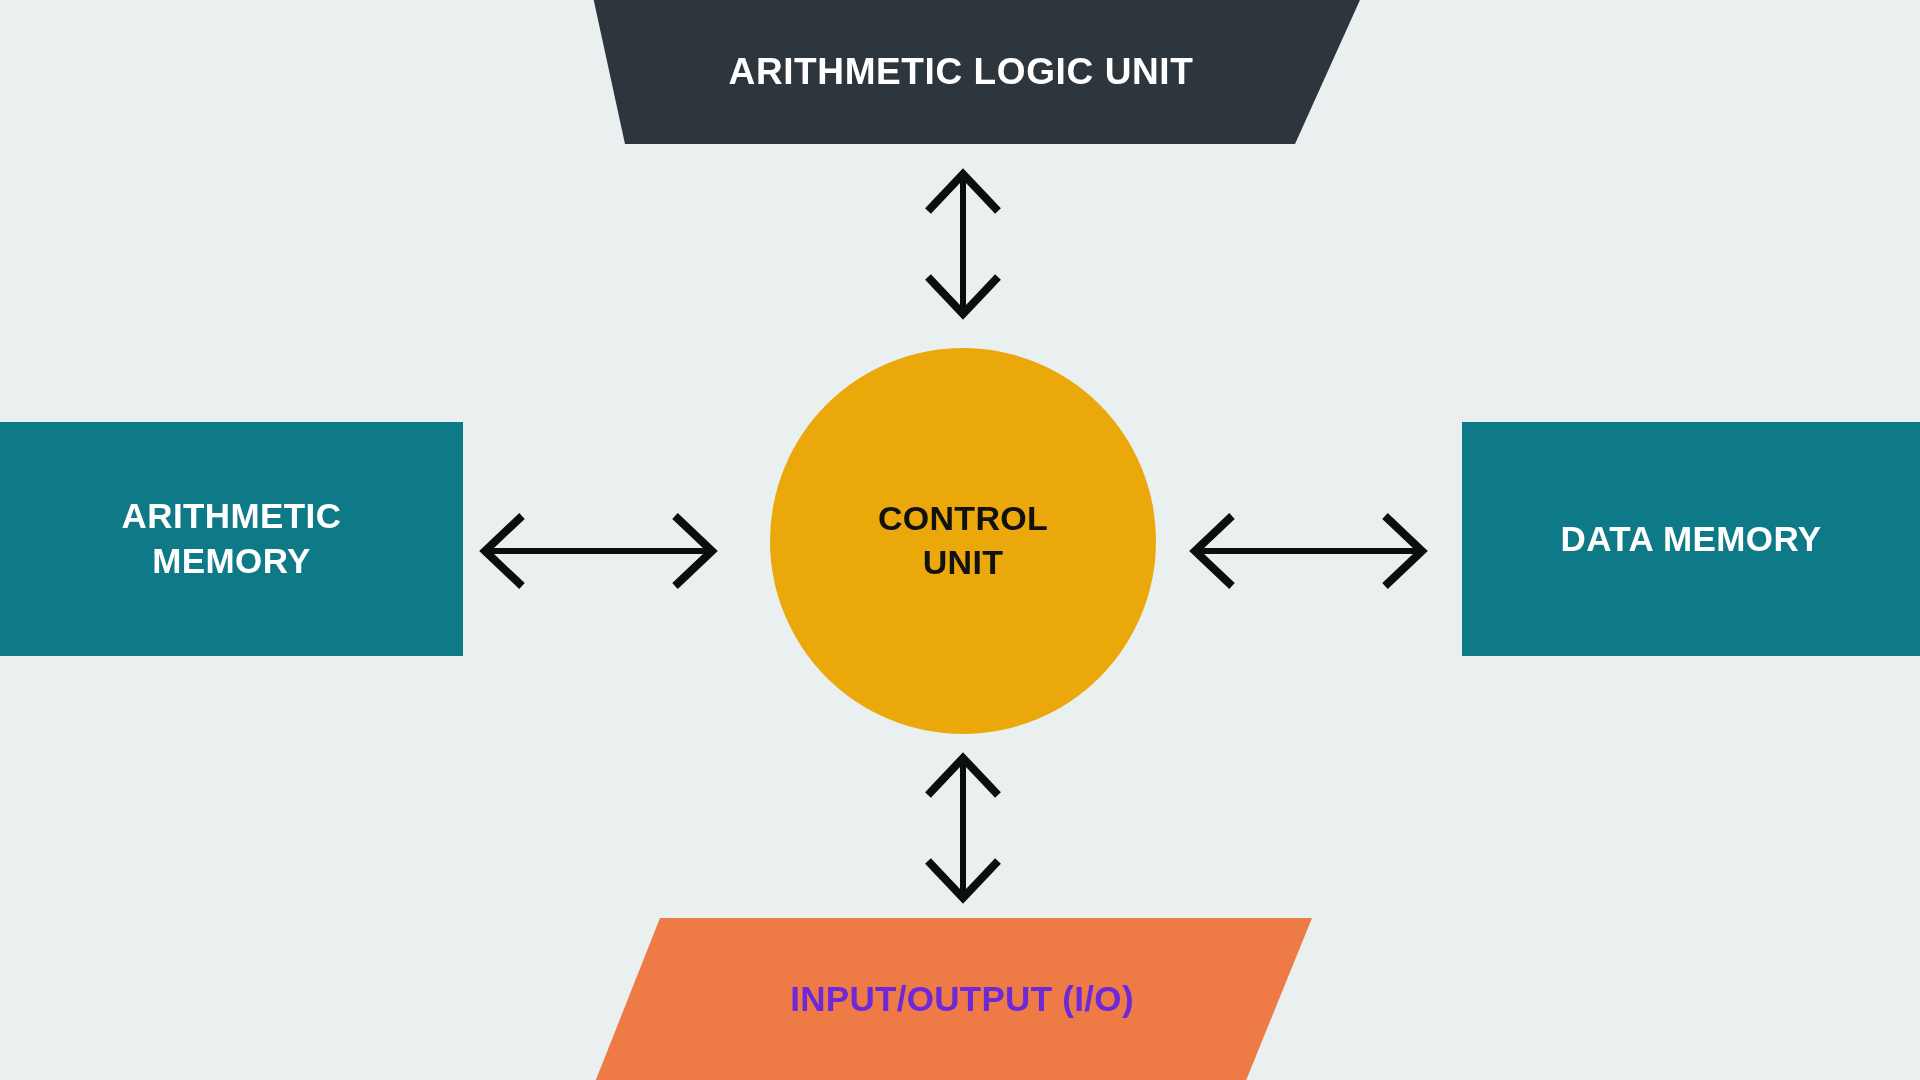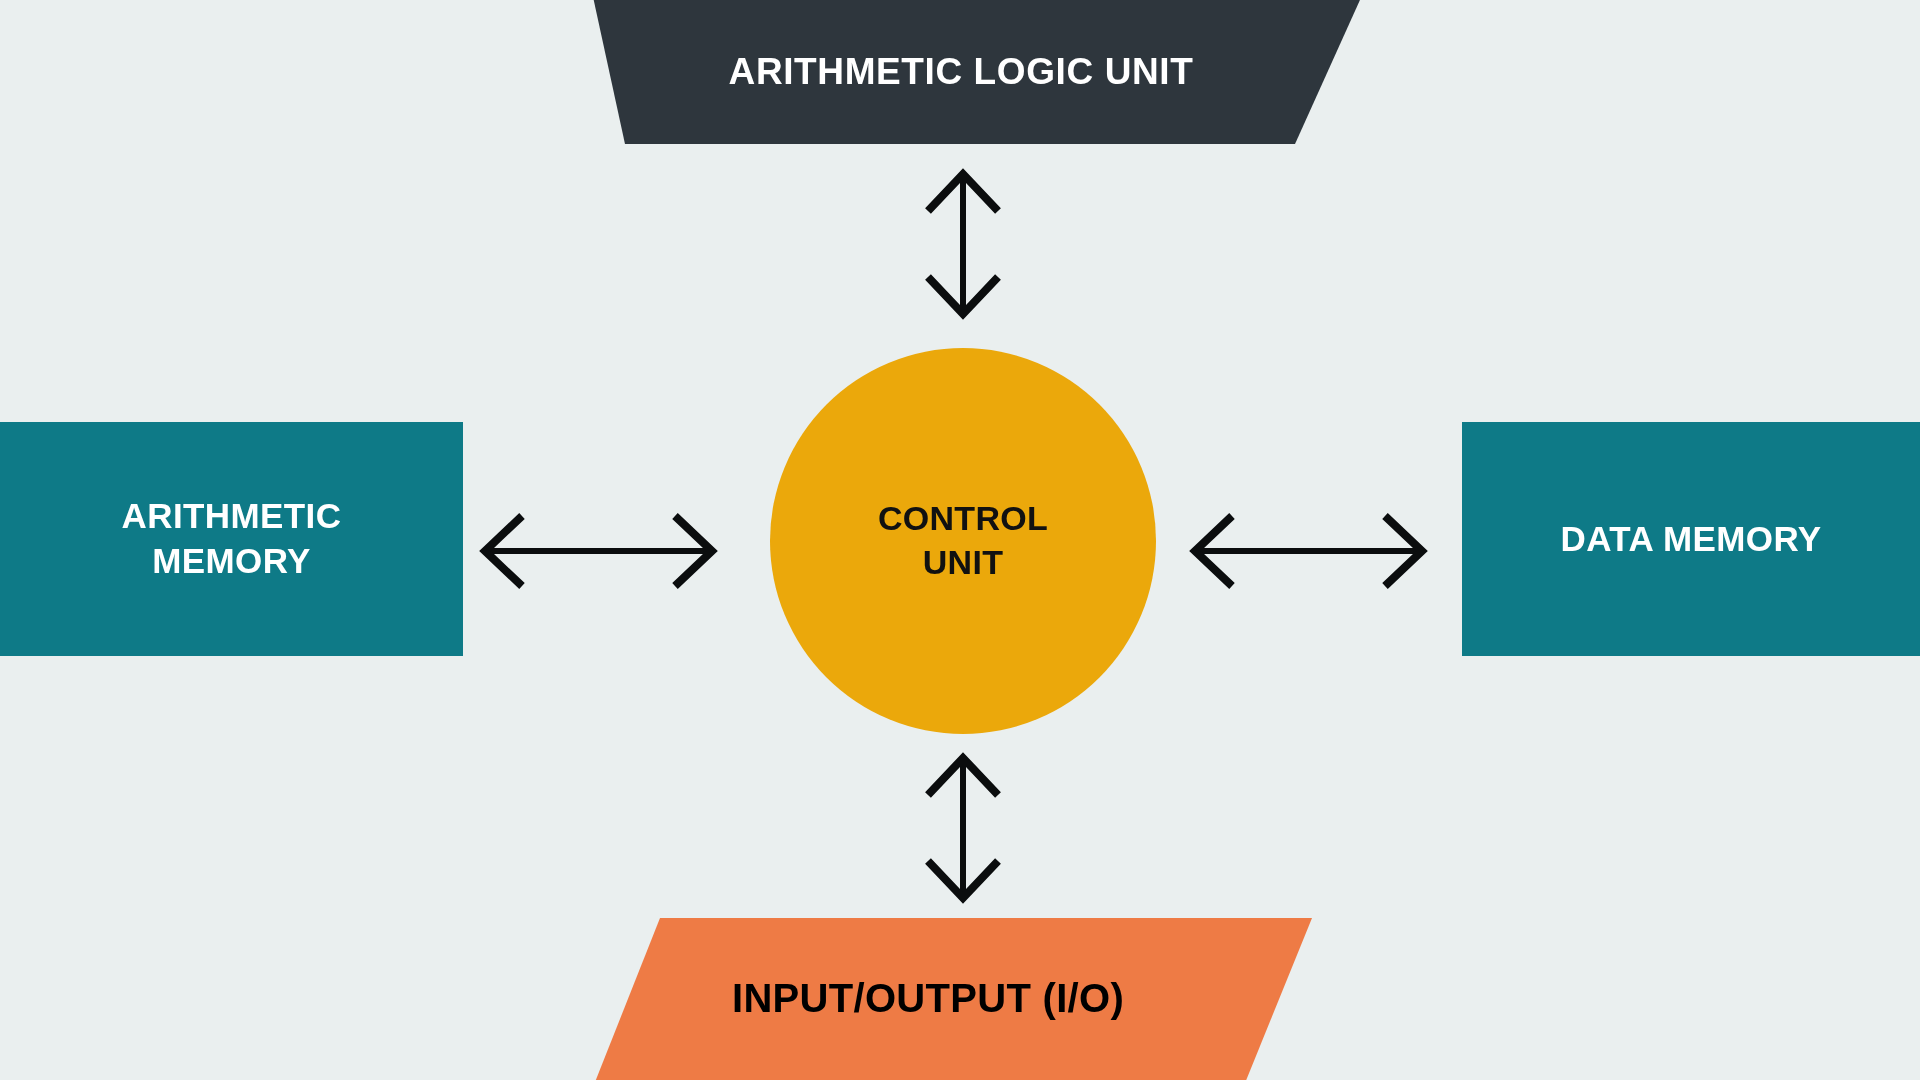--- a/index.html
+++ b/index.html
@@ -82,26 +82,26 @@
     top: 422px;
     width: 458px;
     height: 234px;
     color: #ffffff;
     font-size: 35px;
     letter-spacing: 0.4px;
   }
 
   
   #io-label {
-    left: 572px;
+    left: 606px;
     top: 918px;
     width: 712px;
     height: 162px;
-    color: #000000;
-    font-size: 40px;
+    color: #6d28d9;
+    font-size: 35px;
     letter-spacing: 0.3px;
   }
 </style>
 </head>
 <body>
 
 <div id="stage">
 
   <svg class="layer" viewBox="0 0 1920 1080" xmlns="http://www.w3.org/2000/svg">
 

